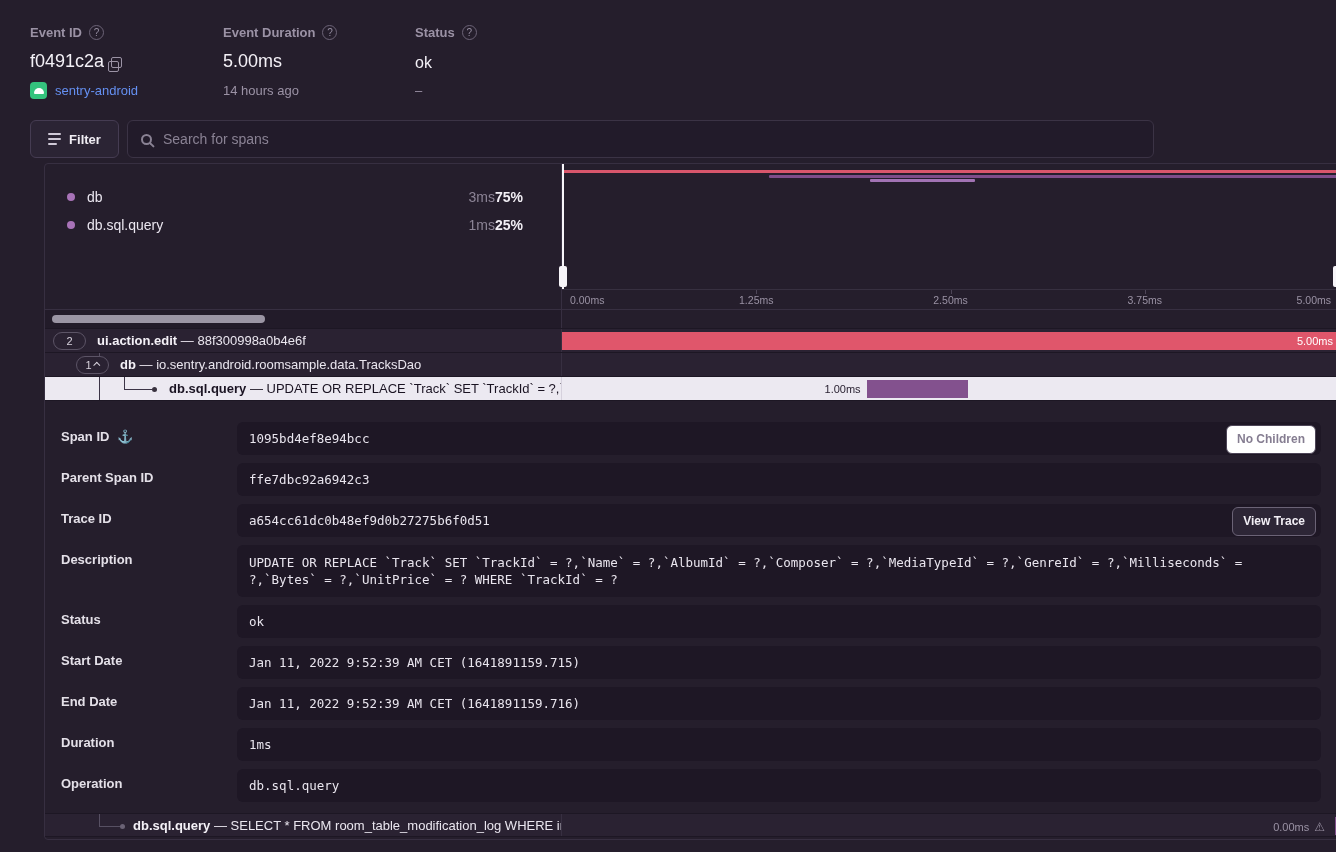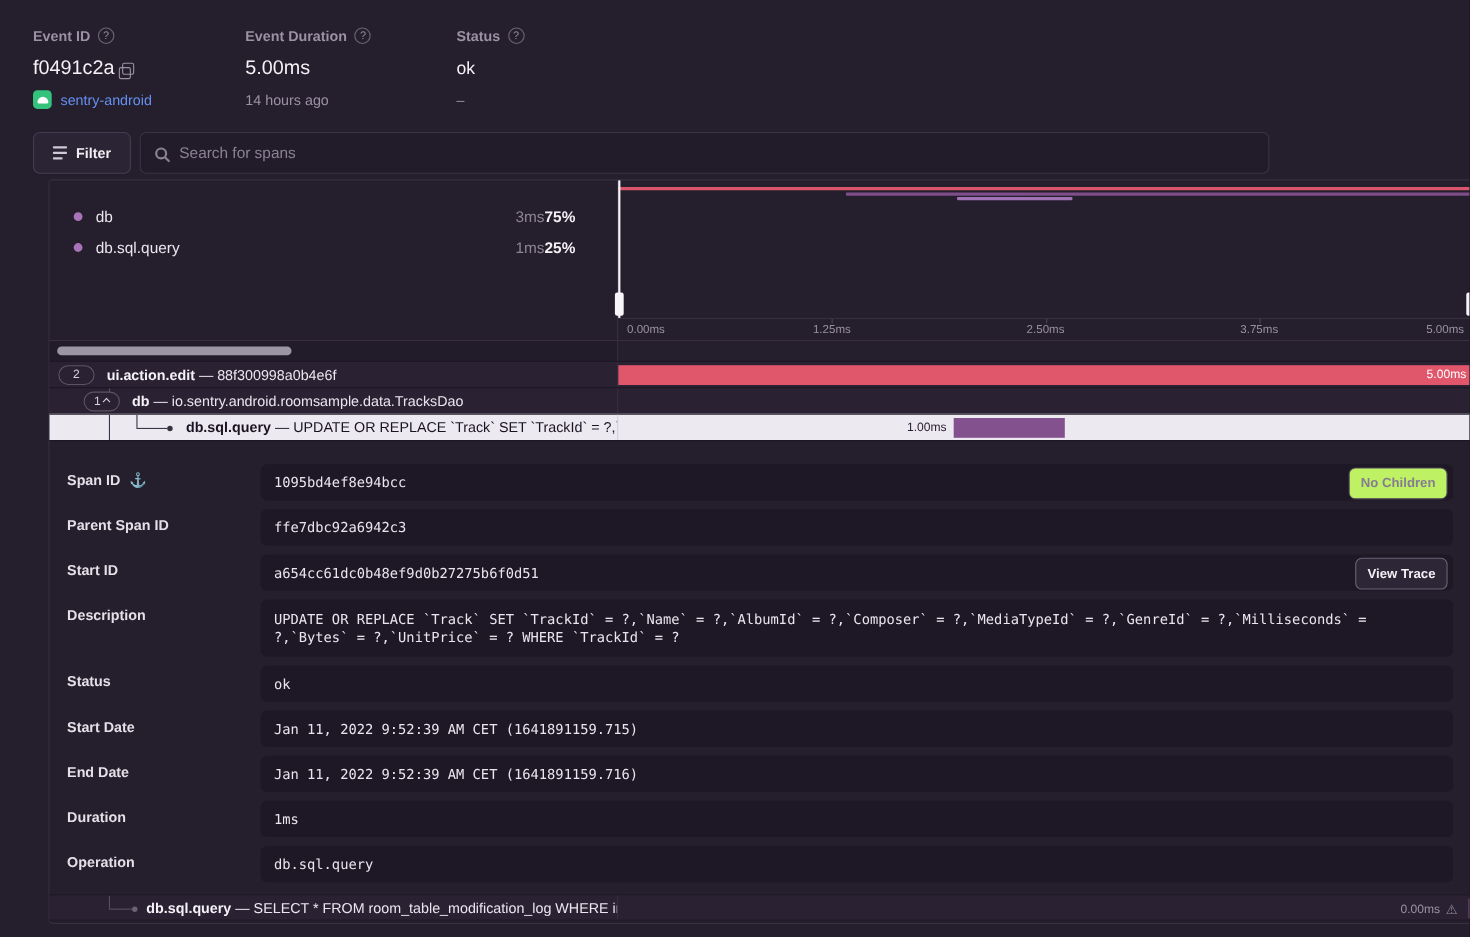--- a/index.html
+++ b/index.html
@@ -109,21 +109,21 @@
   .detail-row { display:flex; margin-bottom:8px; }
   .detail-label { width:176px; flex:none; padding-top:7px; font-size:13px; font-weight:bold; color:#e4e0e8; display:flex; align-items:flex-start; gap:8px; }
   .anchor-icon { color:#8a8294; font-size:13px; cursor:pointer; }
   .detail-value {
     flex:1; position:relative; background:#1e1725; border-radius:6px;
     min-height:30px; padding:8px 12px; font-family:"DejaVu Sans Mono", monospace;
     font-size:12.5px; line-height:17px; color:#e9e5ee; white-space:nowrap; overflow:hidden;
   }
   .detail-value.wrap { white-space:normal; padding:9px 12px; }
   .chip { position:absolute; right:5px; top:3px; border-radius:6px; padding:5px 10px; font-family:"Liberation Sans",sans-serif; font-size:12px; font-weight:bold; }
-  .chip.muted { border:1px solid #4d4557; color:#857d91; background:#bef264; }
+  .chip.muted { border:1px solid #4d4557; color:#857d91; background:#ffffff; }
   .chip.button { border:1px solid #6b6376; color:#f2eff5; background:#2d2636; cursor:pointer; }
 </style>
 </head>
 <body>
 
 <div class="page">
 
   <div class="hdr-col c1">
     <div class="hdr-label-row">
       <span class="hdr-label">Event ID</span>
@@ -287,21 +287,21 @@
 
       <div class="detail-row">
         <div class="detail-label">
             <span>Parent Span ID</span>
           </div>
         <div class="detail-value"><span>ffe7dbc92a6942c3</span></div>
       </div>
 
       <div class="detail-row">
         <div class="detail-label">
-            <span>Start ID</span>
+            <span>Trace ID</span>
           </div>
         <div class="detail-value">
           <span>a654cc61dc0b48ef9d0b27275b6f0d51</span>
           <span class="chip button">View Trace</span>
         </div>
       </div>
 
       <div class="detail-row">
         <div class="detail-label">
             <span>Description</span>

